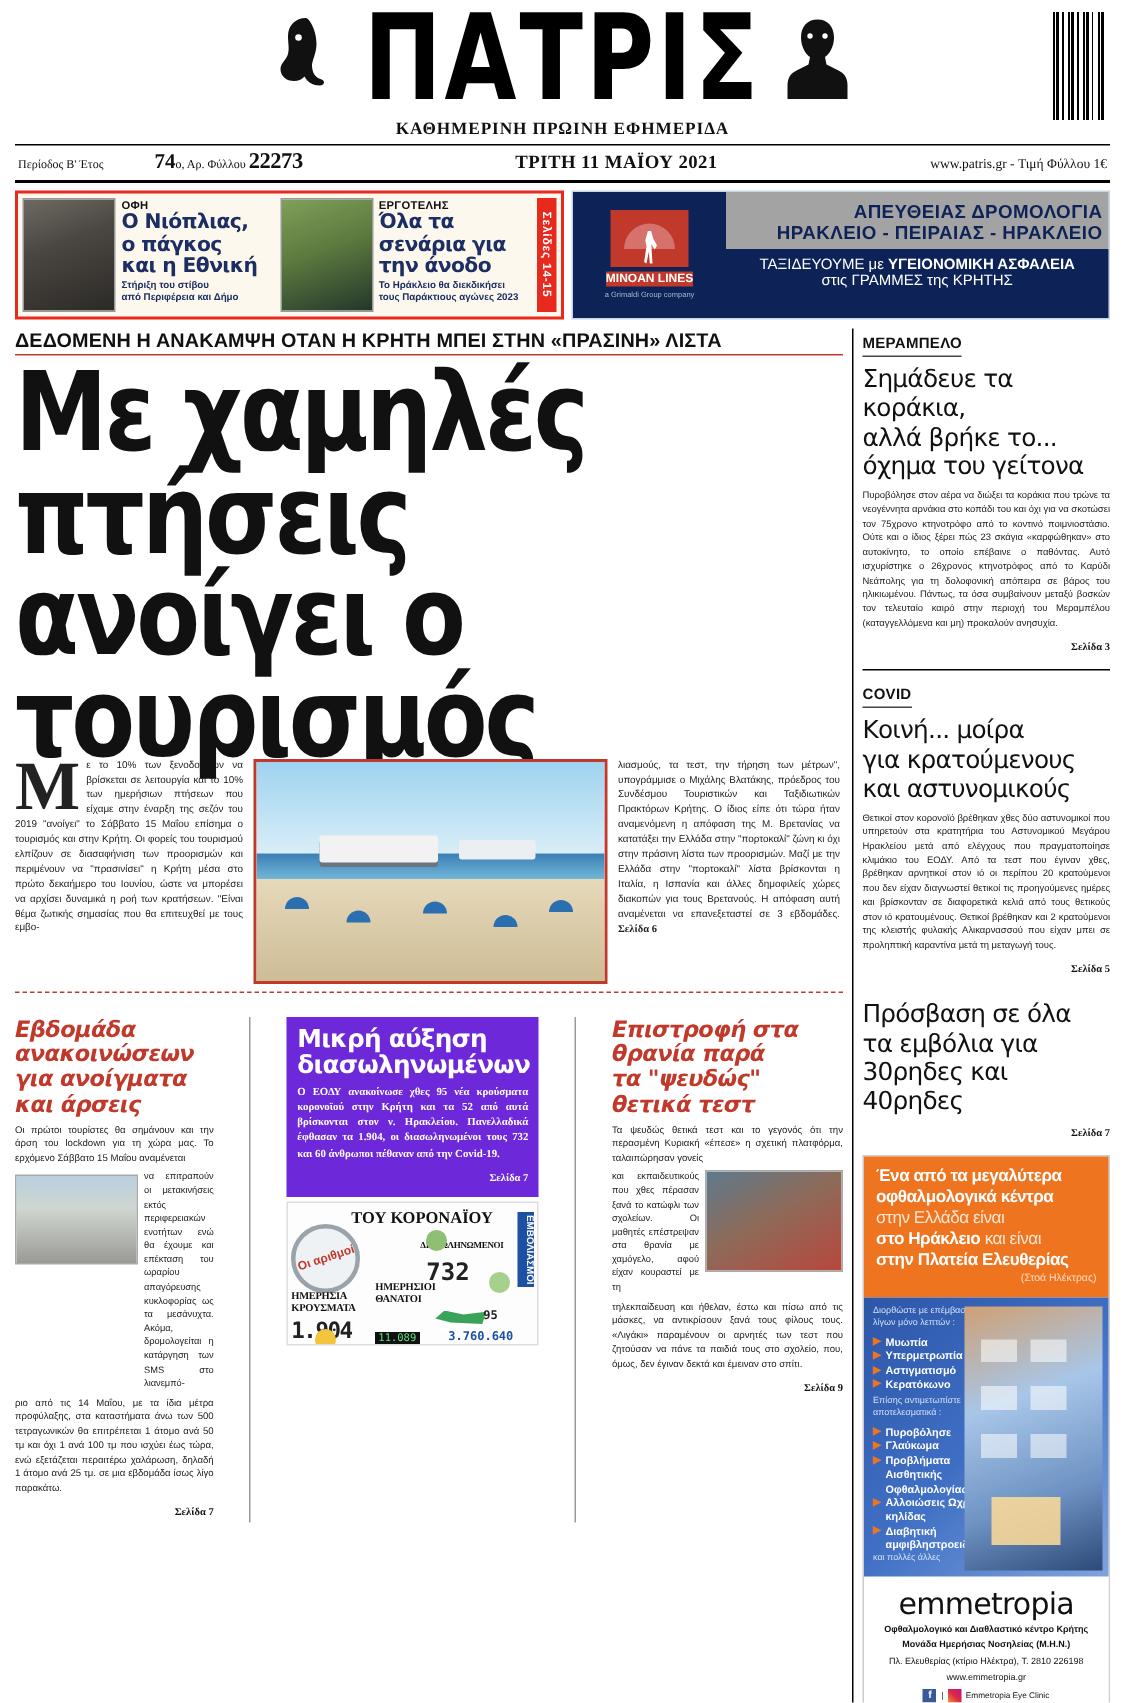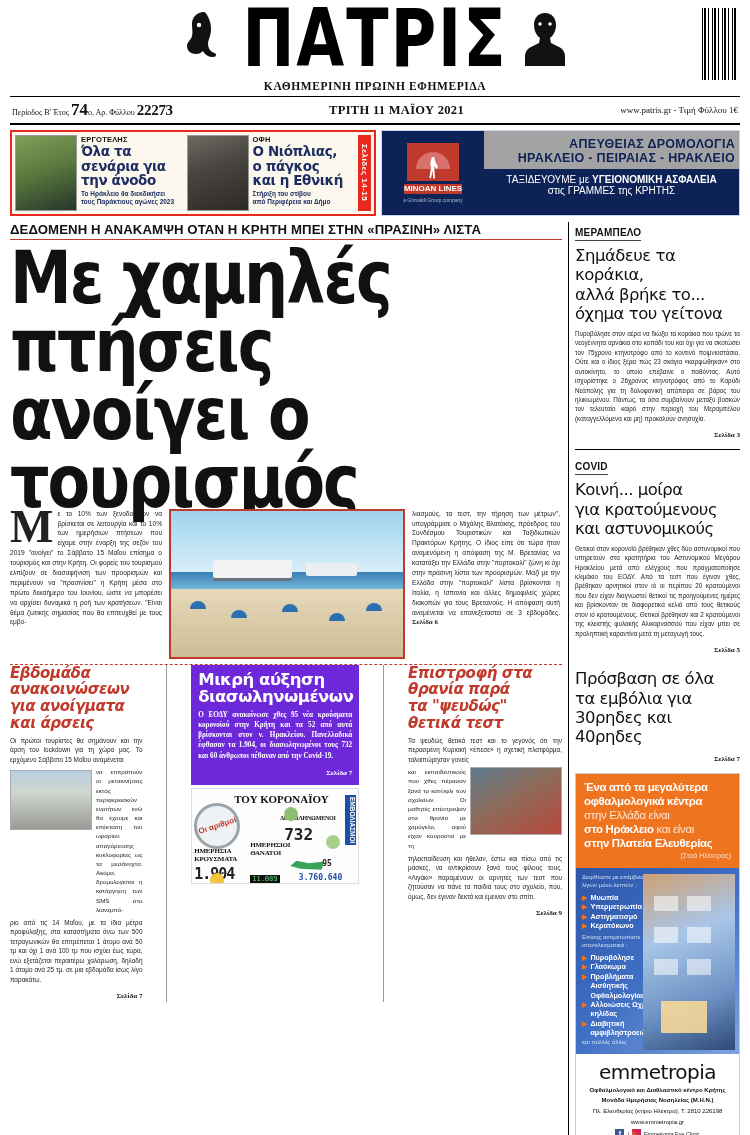--- a/index.html
+++ b/index.html
@@ -40,21 +40,21 @@
     width: 34px; height: 72px;
     background: repeating-linear-gradient(90deg,#000 0 1px,#fff 1px 2px,#000 2px 4px,#fff 4px 6px,#000 6px 7px,#fff 7px 10px);
   }
 
   .info-bar {
     display: flex; align-items: center; justify-content: space-between;
     border-top: 1.5px solid #000; border-bottom: 2.5px solid #000;
     padding: 3px 2px; font-family: "Liberation Serif", serif;
   }
   .info-left { font-size: 8px; }
-  .info-left b { font-size: 17px; }
+  .info-left b { font-size: 14px; margin-left: 32px; }
   .info-left .issue { font-size: 15px; font-weight: 700; letter-spacing: -0.3px; }
   .info-date { font-size: 12.5px; font-weight: 700; letter-spacing: 0.3px; }
   .info-right { font-size: 9px; }
 
   
   .banner-row { display: flex; gap: 5px; margin-top: 5px; height: 86px; }
 
   .sports-banner {
     width: 366px; border: 2px solid #e8291e; background: #fdf8ee;
     display: flex; position: relative; padding: 3px;
@@ -117,21 +117,21 @@
   .lead-col { width: 152px; font-size: 6.6px; line-height: 1.5; text-align: justify; color:#222; }
   .dropcap { float:left; font-family:"Liberation Serif", serif; font-size:46px; line-height:0.78; font-weight:700; padding-right:4px; }
   .lead-photo { width: 236px; height: 150px; position:relative; border:2px solid #c0392b; overflow:hidden; }
   .lp-sky { position:absolute; inset:0 0 58% 0; background:linear-gradient(180deg,#9fd3ef,#d9eef8); }
   .lp-sea { position:absolute; top:42%; bottom:46%; left:0; right:0; background:linear-gradient(180deg,#3a7fb5,#72b7d8); }
   .lp-beach { position:absolute; top:54%; bottom:0; left:0; right:0; background:linear-gradient(180deg,#e6d9ba,#cdbd96); }
   .lp-boat { position:absolute; left:18%; top:34%; width:34%; height:12%; background:#f2f2f2; border-radius:2px; box-shadow:0 3px 0 #6c7480; }
   .lp-boat2 { position:absolute; left:58%; top:36%; width:22%; height:9%; background:#eceff2; border-radius:2px; }
   .lp-umb { position:absolute; width:16px; height:8px; background:#2b6fb0; border-radius:16px 16px 0 0; }
 
-  .mid-strip { margin-top: 0; display:flex; gap:24px; }
+  .mid-strip { margin-top: 16px; display:flex; gap:24px; }
   .ms-a { width: 172px; }
   .ms-b { width: 168px; }
   .ms-c { width: 200px; }
   .sep-v { width:1px; background:#999; }
 
   .art-h-red { font-family:"DejaVu Sans", sans-serif; font-style:italic; font-weight:700; font-size:15px; line-height:1.12; color:#c0392b; letter-spacing:-0.4px; }
   .art-body { font-size:6.4px; line-height:1.48; text-align:justify; color:#222; margin-top:4px; }
   .pg { font-weight:700; font-family:"Liberation Serif", serif; font-size:7px; }
 
   .thumb { width:100%; height:62px; border:1px solid #aaa; margin:3px 0; }
@@ -220,39 +220,39 @@
       <span class="issue">22273</span>
     </div>
     <div class="info-date">ΤΡΙΤΗ 11 ΜΑΪΟΥ 2021</div>
     <div class="info-right">www.patris.gr - Τιμή Φύλλου 1€</div>
   </div>
 
   <div class="banner-row">
 
     <div class="sports-banner">
       <div class="sb-cell">
+        <div class="sb-photo p1"></div>
+        <div class="sb-txt">
+          <div class="sb-kicker">ΟΦΗ</div>
+          <div class="sb-head" style="white-space:pre-line">Ο Νιόπλιας,
+ο πάγκος
+και η Εθνική</div>
+          <div class="sb-sub" style="white-space:pre-line">Στήριξη του στίβου
+από Περιφέρεια και Δήμο</div>
+        </div>
+      </div>
+      <div class="sb-cell">
         <div class="sb-photo p2"></div>
         <div class="sb-txt">
           <div class="sb-kicker">ΕΡΓΟΤΕΛΗΣ</div>
           <div class="sb-head" style="white-space:pre-line">Όλα τα
 σενάρια για
 την άνοδο</div>
           <div class="sb-sub" style="white-space:pre-line">Το Ηράκλειο θα διεκδικήσει
 τους Παράκτιους αγώνες 2023</div>
-        </div>
-      </div>
-      <div class="sb-cell">
-        <div class="sb-photo p1"></div>
-        <div class="sb-txt">
-          <div class="sb-kicker">ΟΦΗ</div>
-          <div class="sb-head" style="white-space:pre-line">Ο Νιόπλιας,
-ο πάγκος
-και η Εθνική</div>
-          <div class="sb-sub" style="white-space:pre-line">Στήριξη του στίβου
-από Περιφέρεια και Δήμο</div>
         </div>
       </div>
       <div class="sb-side">Σελίδες 14-15</div>
     </div>
 
     <div class="minoan">
       <div class="minoan-left">
         <div class="ml-logo">
           <div class="arc"></div>
             <div class="fig"></div>

